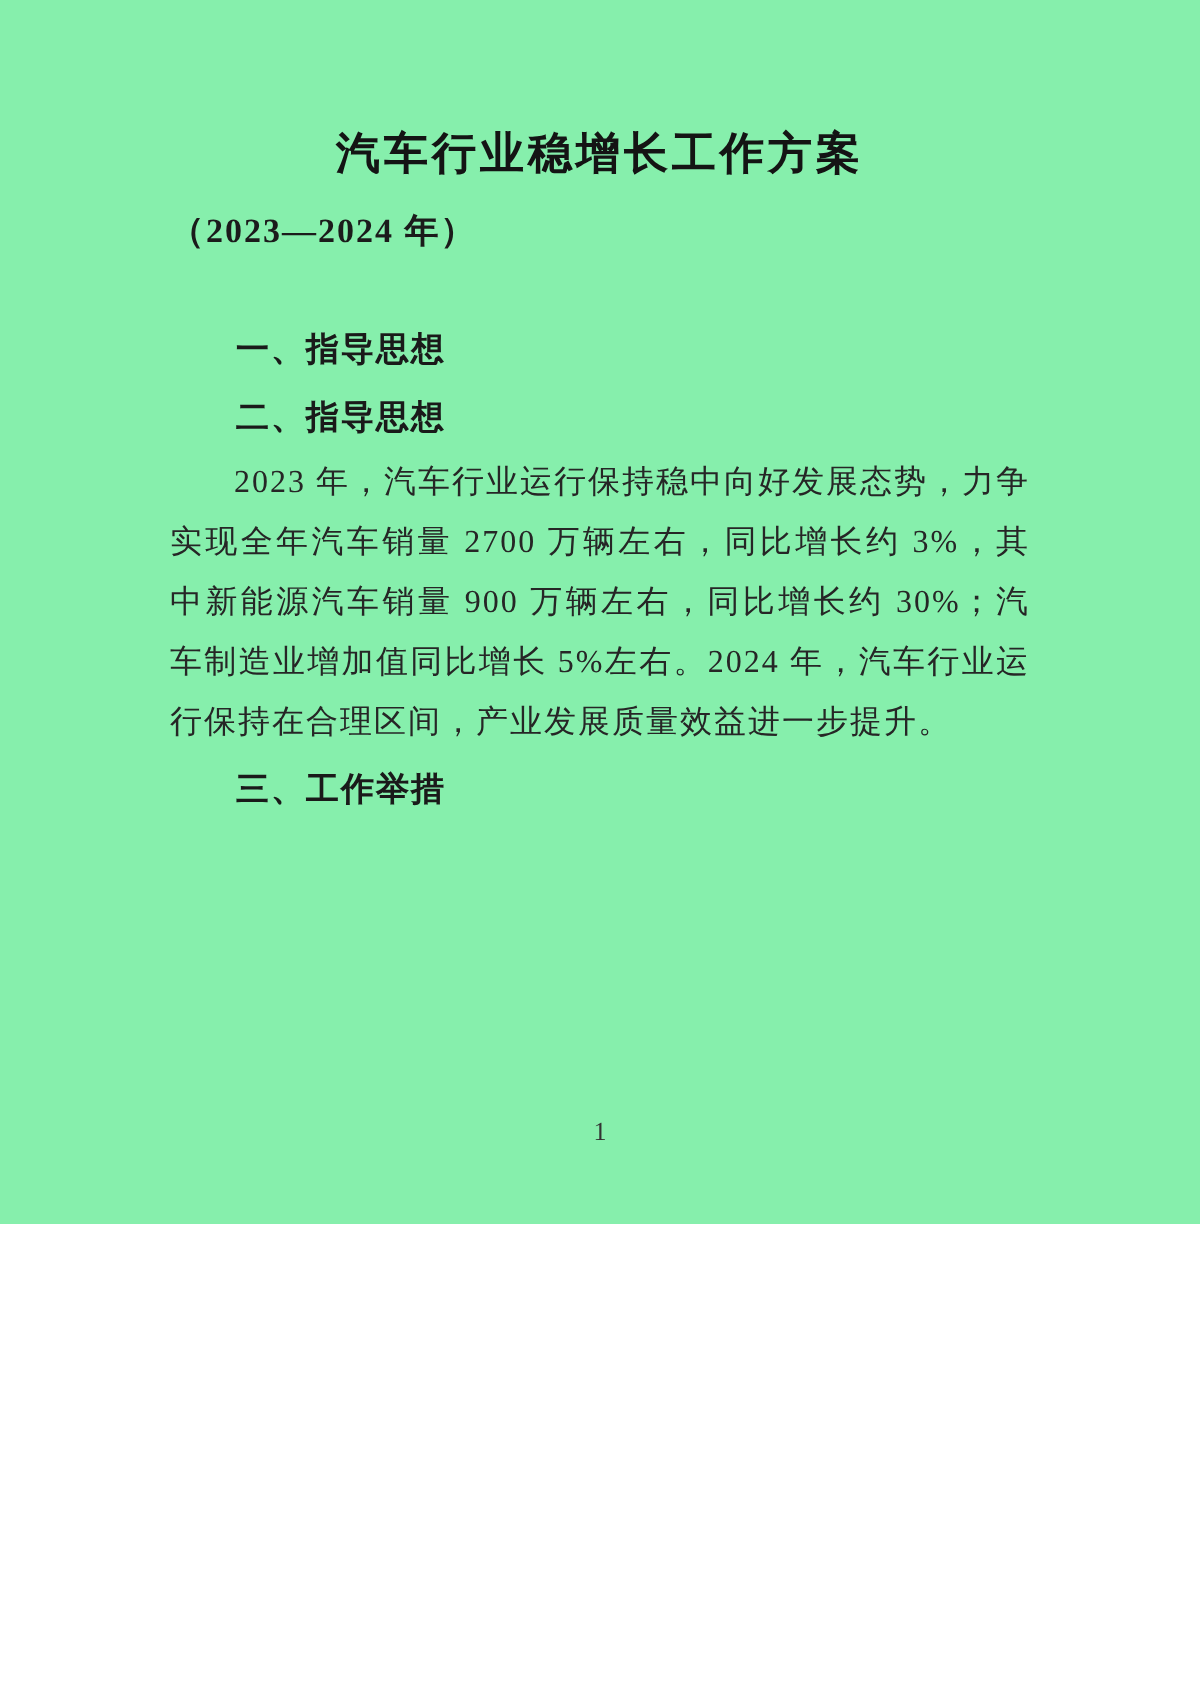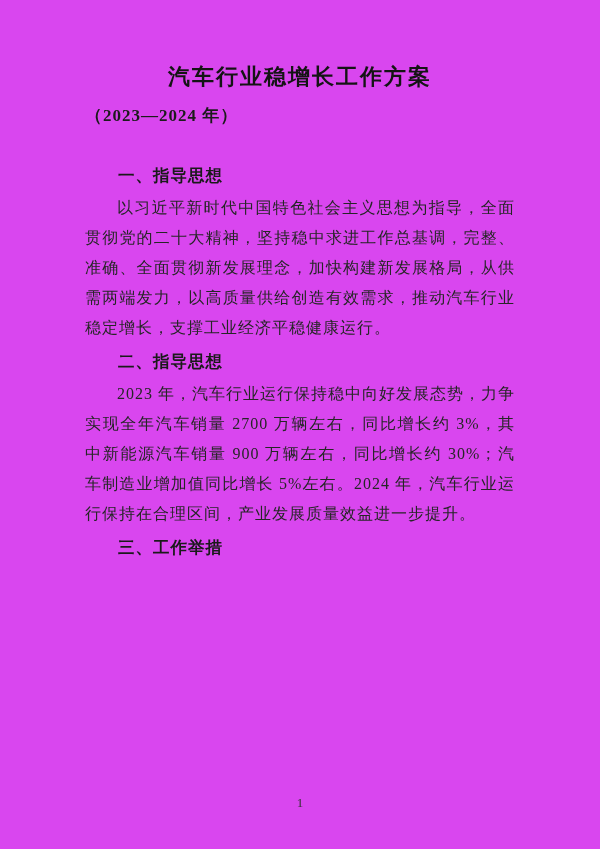--- a/index.html
+++ b/index.html
@@ -3,23 +3,23 @@
 <meta charset="utf-8">
 <style>
   html, body {
     margin: 0;
     padding: 0;
     background: #ffffff;
   }
   .page {
     position: relative;
     width: 600px;
-    height: 849px;
+    height: 612px;
     box-sizing: border-box;
-    background: #d946ef;
+    background: #86efac;
     padding: 62px 85px 0 85px;
     color: #262626;
     font-family: "Liberation Serif", "DejaVu Serif", serif;
     overflow: hidden;
   }
   .doc-title {
     margin: 0 0 12px 0;
     font-size: 22px;
     line-height: 30px;
     font-weight: 700;
@@ -71,21 +71,20 @@
 
 <div class="page">
 
   <h1 class="doc-title">汽车行业稳增长工作方案</h1>
 
   <h2 class="doc-subtitle">（2023—2024 年）</h2>
 
 
   <h3 class="section-heading">一、指导思想</h3>
 
-  <p class="body-para">以习近平新时代中国特色社会主义思想为指导，全面贯彻党的二十大精神，坚持稳中求进工作总基调，完整、准确、全面贯彻新发展理念，加快构建新发展格局，从供需两端发力，以高质量供给创造有效需求，推动汽车行业稳定增长，支撑工业经济平稳健康运行。</p>
 
   <h3 class="section-heading">二、指导思想</h3>
 
   <p class="body-para">2023 年，汽车行业运行保持稳中向好发展态势，力争实现全年汽车销量 2700 万辆左右，同比增长约 3%，其中新能源汽车销量 900 万辆左右，同比增长约 30%；汽车制造业增加值同比增长 5%左右。2024 年，汽车行业运行保持在合理区间，产业发展质量效益进一步提升。</p>
 
   <h3 class="section-heading">三、工作举措</h3>
 
   <div class="page-number">1</div>
 
 </div>

